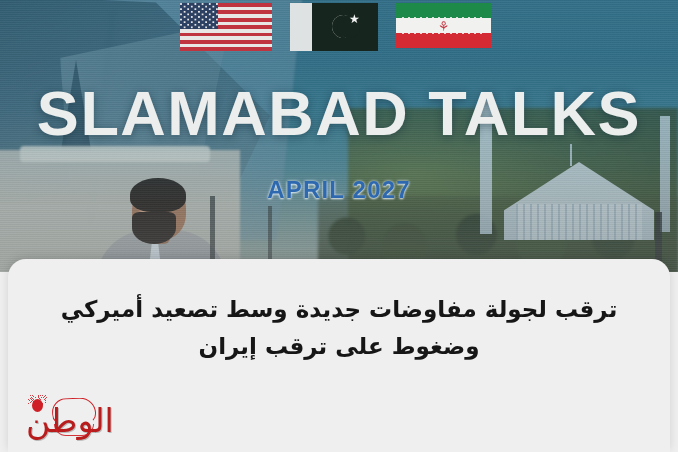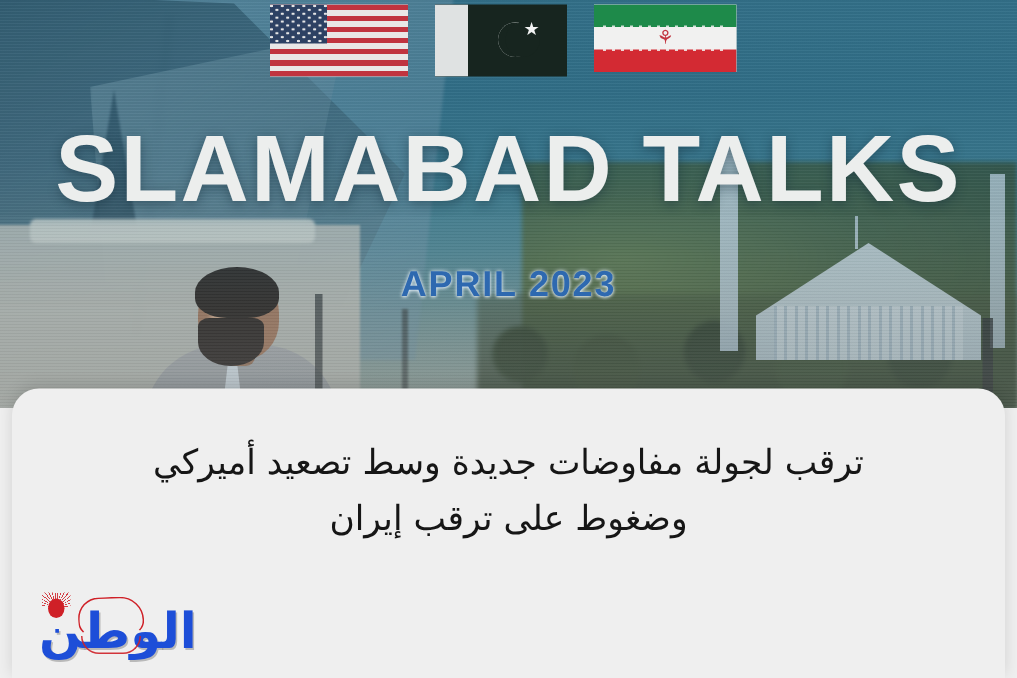--- a/index.html
+++ b/index.html
@@ -361,40 +361,40 @@
     background:#efefef;
     border-radius:18px 18px 0 0;
     box-shadow:0 -2px 10px rgba(0,0,0,.12);
   }
 
   .headline {
     position:absolute; left:26px; right:26px; top:32px;
     direction:rtl;
     text-align:center;
     font-family:"DejaVu Sans", sans-serif;
-    font-weight:400;
+    font-weight:700;
     font-size:23px;
     line-height:1.62;
     color:#161616;
     letter-spacing:0;
   }
 
   
   .logo {
     position:absolute; left:18px; bottom:12px;
     width:100px; height:44px;
   }
   .logo-word {
     position:absolute; left:0; bottom:0;
     direction:rtl;
     font-family:"DejaVu Sans", sans-serif;
-    font-weight:700;
+    font-weight:400;
     font-size:33px;
     line-height:38px;
-    color:#1d4ed8;
+    color:#b91c1c;
     letter-spacing:-1px;
     text-shadow:1px 1px 0 rgba(120,120,120,.45);
   }
   .logo-dot {
     position:absolute; left:6px; top:3px;
     width:11px; height:13px;
     background:#cf2027;
     border-radius:50%;
     z-index:3;
   }
@@ -486,21 +486,21 @@
         <div class="ir-white"></div>
         <div class="ir-red"></div>
         <div class="ir-kufic-top"></div>
         <div class="ir-kufic-bot"></div>
         <div class="ir-emblem">⚘</div>
       </div>
     </div>
 
     <div class="hero-title">SLAMABAD TALKS</div>
 
-    <div class="hero-date">APRIL 2023</div>
+    <div class="hero-date">APRIL 2027</div>
   </div>
 
   <div class="card">
 
     <div class="headline">
       <span style="display: block;">ترقب لجولة مفاوضات جديدة وسط تصعيد أميركي</span>
       <span style="display: block;">وضغوط على ترقب إيران</span>
     </div>
 
     <div class="logo">

